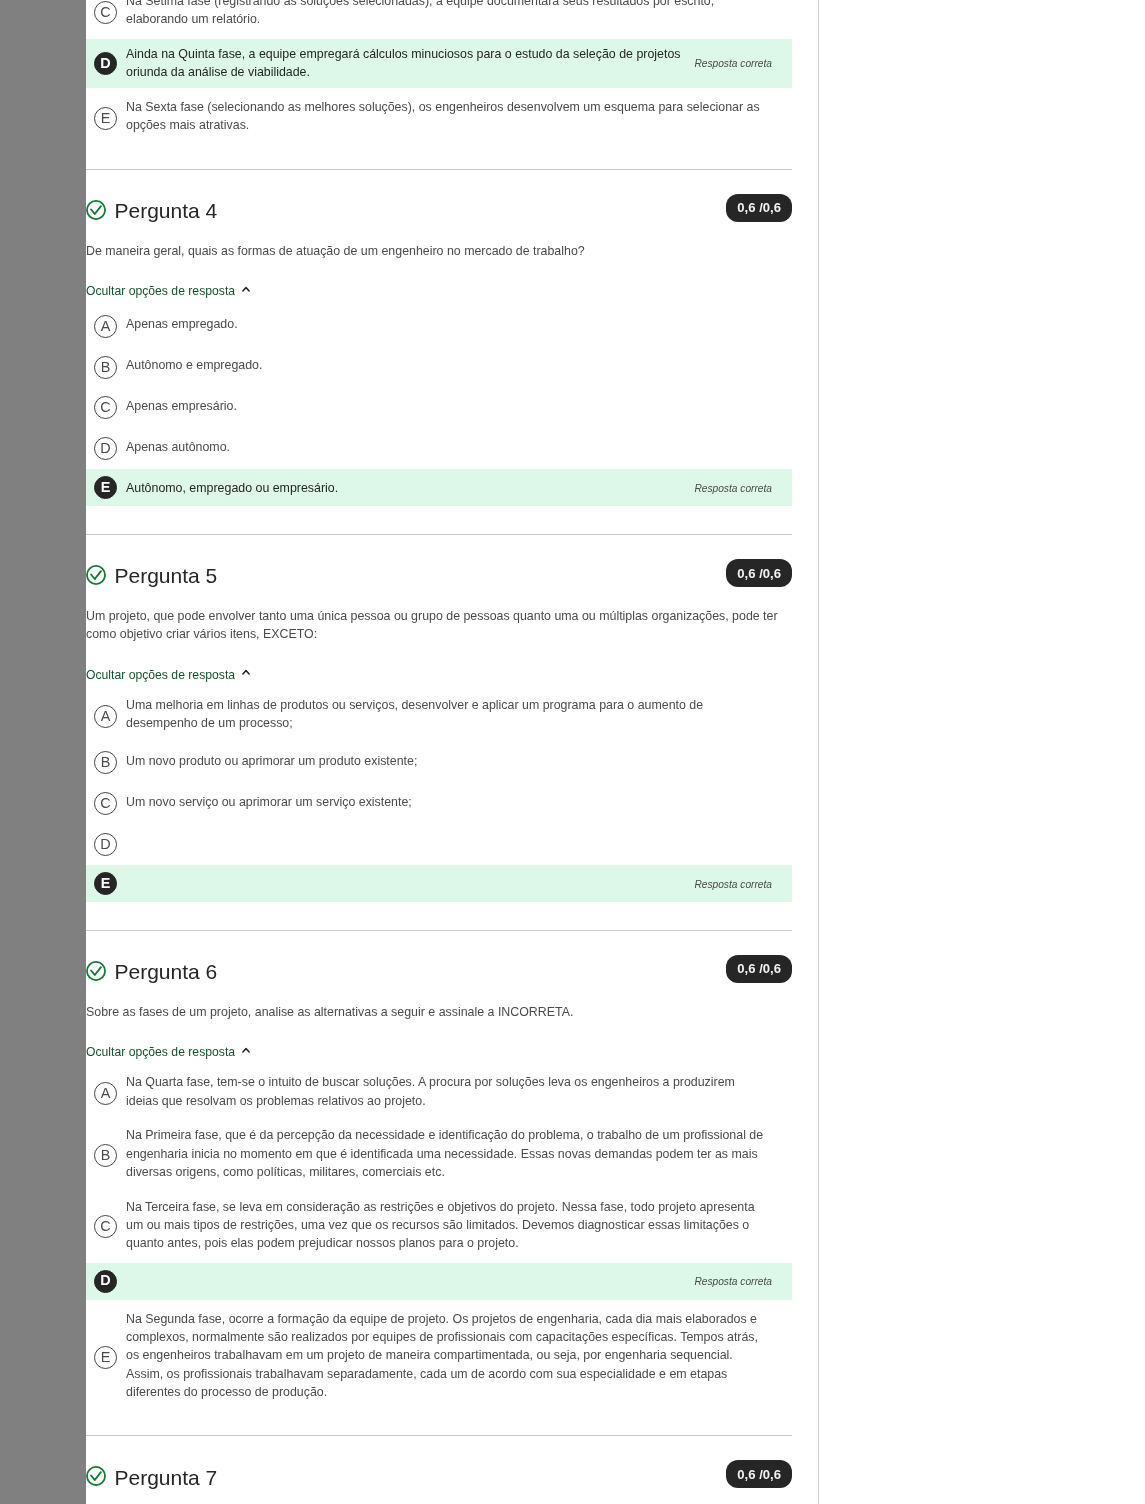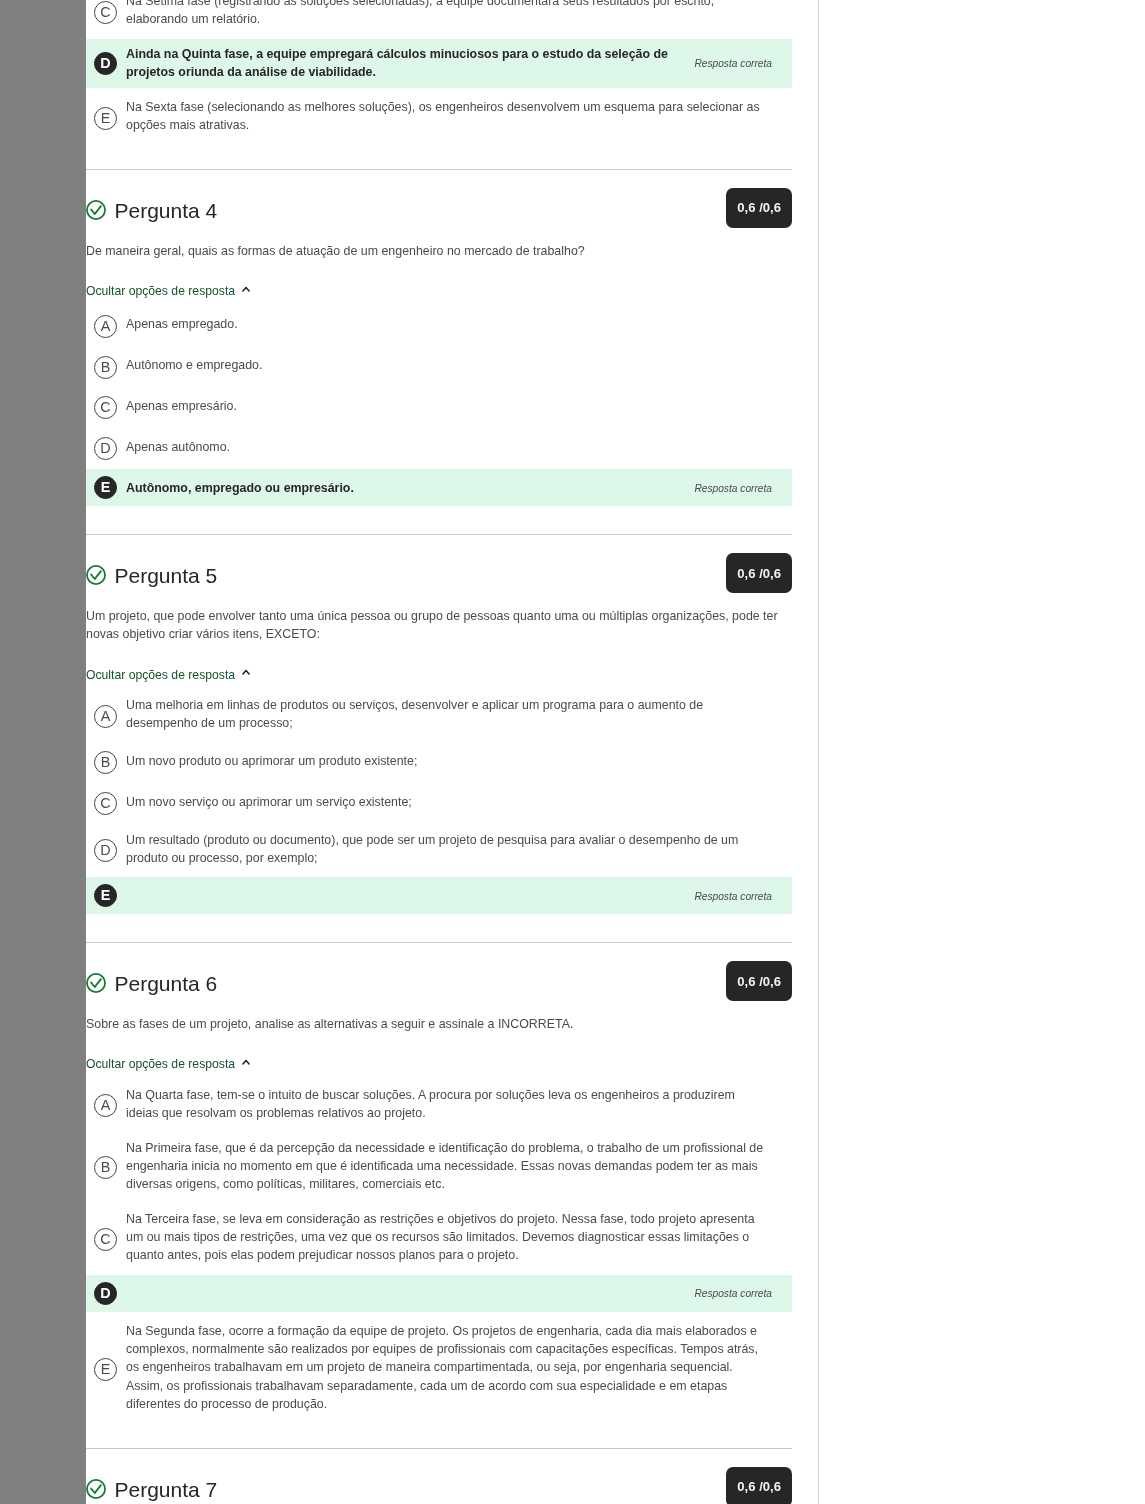--- a/index.html
+++ b/index.html
@@ -14,38 +14,38 @@
   .v-divider{position:absolute;top:0;left:818px;width:1px;height:1504px;background:#d4d4d4;}
   .content{position:absolute;top:0;left:86px;width:706px;height:1504px;overflow:hidden;}
   .scroller{position:absolute;left:0;width:706px;top:-21px;}
 
   
   .qsep{height:1px;background:#c9c9c9;width:706px;}
   .question{padding:0;}
   .qhead{display:flex;align-items:center;height:24px;margin-top:29px;}
   .qhead .ok-icon{width:20px;height:20px;flex:none;margin-right:8.5px;position:relative;top:-1px;}
   .qtitle{font-size:21px;color:#262626;letter-spacing:0px;font-weight:400;position:relative;top:0.3px;}
-  .badge{margin-left:auto;background:#262626;color:#f2f2f2;border-radius:7px;
-         height:40px;display:flex;align-items:center;padding:0 11px;
+  .badge{margin-left:auto;background:#262626;color:#f2f2f2;border-radius:12px;
+         height:28px;display:flex;align-items:center;padding:0 11px;
          font-size:13.1px;font-weight:700;letter-spacing:0px;margin-right:0px;
          position:relative;top:-3px;}
   .qtext{font-size:12.4px;color:#4b4b4b;line-height:18.3px;margin-top:19px;}
   .toggle{display:inline-flex;align-items:center;font-size:12.2px;color:#14532d;margin-top:20px;cursor:pointer;line-height:19px;position:relative;top:2px;}
   .toggle .chev{margin-left:7px;width:8px;height:6px;position:relative;top:-3px;}
   .options{margin-top:7px;display:flex;flex-direction:column;gap:4px;}
   .opt{display:flex;align-items:center;padding:6.2px 0;position:relative;box-sizing:border-box;min-height:36.8px;}
   .opt .bub{width:23px;height:23px;border-radius:50%;border:1.6px solid #454545;flex:none;
             display:flex;align-items:center;justify-content:center;font-size:14.4px;color:#4b4b4b;
             margin-left:8px;box-sizing:border-box;line-height:1;position:relative;top:1.8px;}
   .opt .bub > span{position:relative;top:-0.3px;}
   .opt.correct .bub > span{top:-0.5px;}
   .opt .otext{font-size:12.4px;color:#4b4b4b;line-height:18.3px;margin-left:9px;width:641px;flex:none;}
   .opt.correct{background:#ddf8e8;}
   .opt.correct .bub{background:#262626;border-color:#262626;color:#fff;font-weight:700;font-size:14.4px;top:0px;}
-  .opt.correct .otext{color:#262626;font-weight:700;width:565px;}
+  .opt.correct .otext{color:#262626;font-weight:400;width:565px;}
   .rc{font-size:10.2px;font-style:italic;color:#4b4b4b;white-space:nowrap;position:absolute;right:20px;top:50%;transform:translateY(-50%);}
   .qbottom{height:28px;}
 </style>
 </head>
 <body>
 
 <div class="page">
   <div class="left-rail"></div>
   <div class="content">
     <div class="scroller">
@@ -128,21 +128,21 @@
       <div class="qsep"></div>
       <div class="question">
         <div class="qhead">
           <svg class="ok-icon" viewBox="0 0 20 20">
               <circle cx="10" cy="10" r="9.05" fill="none" stroke="#117a33" stroke-width="1.75"></circle>
               <path d="M5.1 9.5 L8.8 14.0 L14.9 6.2" fill="none" stroke="#117a33" stroke-width="1.9" stroke-linecap="round" stroke-linejoin="round"></path>
             </svg>
           <span class="qtitle">Pergunta 5</span>
           <span class="badge">0,6 /0,6</span>
         </div>
-        <div class="qtext">Um projeto, que pode envolver tanto uma única pessoa ou grupo de pessoas quanto uma ou múltiplas organizações, pode ter novas objetivo criar vários itens, EXCETO:</div>
+        <div class="qtext">Um projeto, que pode envolver tanto uma única pessoa ou grupo de pessoas quanto uma ou múltiplas organizações, pode ter como objetivo criar vários itens, EXCETO:</div>
         <div class="toggle">
           <span>Ocultar opções de resposta</span>
           <svg class="chev" viewBox="0 0 8 6">
               <path d="M0.9 5.0 L4 1.6 L7.1 5.0" fill="none" stroke="#1f1f1f" stroke-width="1.5" stroke-linecap="round" stroke-linejoin="round"></path>
             </svg>
         </div>
         <div class="options">
           <div class="opt">
             <span class="bub">
                 <span>A</span>
@@ -158,21 +158,20 @@
           <div class="opt">
             <span class="bub">
                 <span>C</span>
               </span>
             <span class="otext">Um novo serviço ou aprimorar um serviço existente;</span>
           </div>
           <div class="opt">
             <span class="bub">
                 <span>D</span>
               </span>
-            <span class="otext">Um resultado (produto ou documento), que pode ser um projeto de pesquisa para avaliar o desempenho de um produto ou processo, por exemplo;</span>
           </div>
           <div class="opt correct">
             <span class="bub">
                 <span>E</span>
               </span>
             <span class="rc">Resposta correta</span>
           </div>
         </div>
         <div class="qbottom"></div>
       </div>

